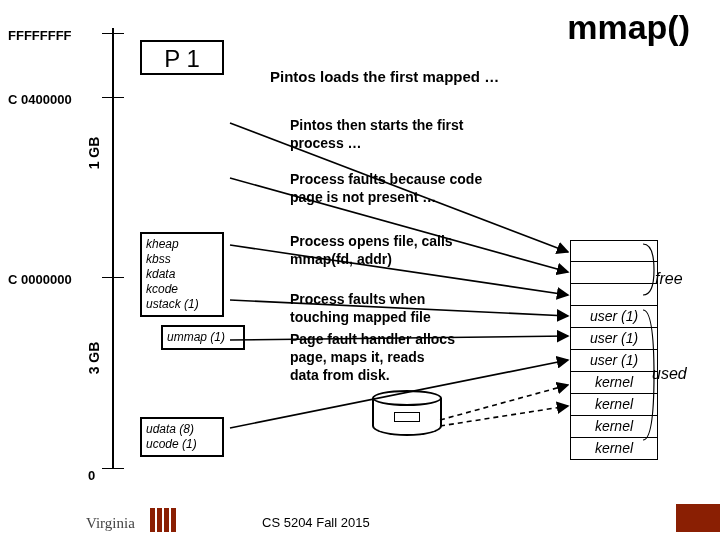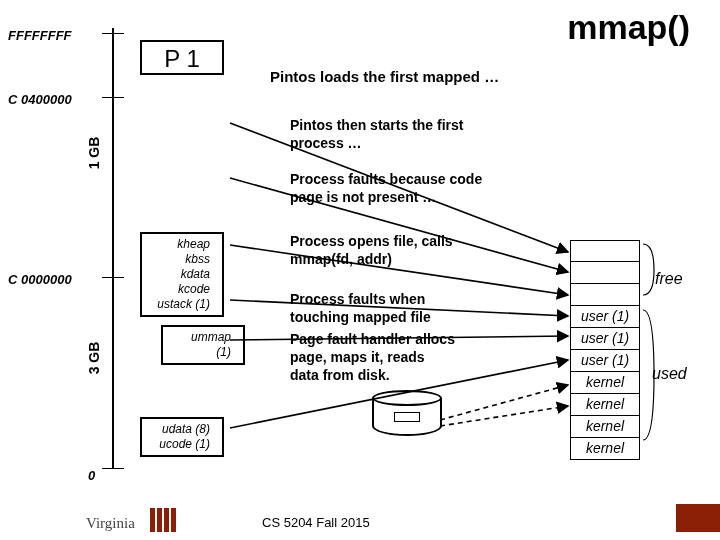--- a/index.html
+++ b/index.html
@@ -17,21 +17,20 @@
     right: 30px;
     font-size: 34px;
     font-weight: bold;
     color: #000;
   }
   .addr {
     position: absolute;
     font-size: 13px;
     font-weight: bold;
     color: #000;
-    font-style: italic;
   }
   .addr-ff { top: 28px; left: 8px; }
   .addr-c04 { top: 92px; left: 8px; }
   .addr-c00 { top: 272px; left: 8px; }
   .addr-0 { top: 468px; left: 88px; }
   .gb1 {
     position: absolute;
     top: 145px;
     left: 78px;
     transform: rotate(-90deg);
@@ -76,23 +75,23 @@
     font-size: 24px;
     line-height: 33px;
   }
   .kbox {
     position: absolute;
     left: 140px;
     width: 84px;
     border: 2px solid #000;
     font-style: italic;
     font-size: 12px;
-    text-align: right;
+    text-align: left;
     background: #fff;
-    padding: 3px 12px;
+    padding: 3px 4px;
     line-height: 15px;
   }
   .kbox1 { top: 232px; }
   .kbox2 { top: 325px; margin-left: 21px; }
   .kbox3 { top: 417px; }
 
   .subtitle {
     position: absolute;
     top: 68px;
     left: 270px;
@@ -111,21 +110,21 @@
   .b2 { top: 170px; }
   .b3 { top: 232px; }
   .b4 { top: 290px; }
   .b5 { top: 330px; }
 
   
   .rstack {
     position: absolute;
     top: 240px;
     left: 570px;
-    width: 70px;
+    width: 88px;
     font-size: 14px;
     text-align: center;
   }
   .rrow {
     border: 1.5px solid #000;
     border-top: none;
     line-height: 20px;
     height: 22px;
   }
   .rrow:first-child { border-top: 1.5px solid #000; }

